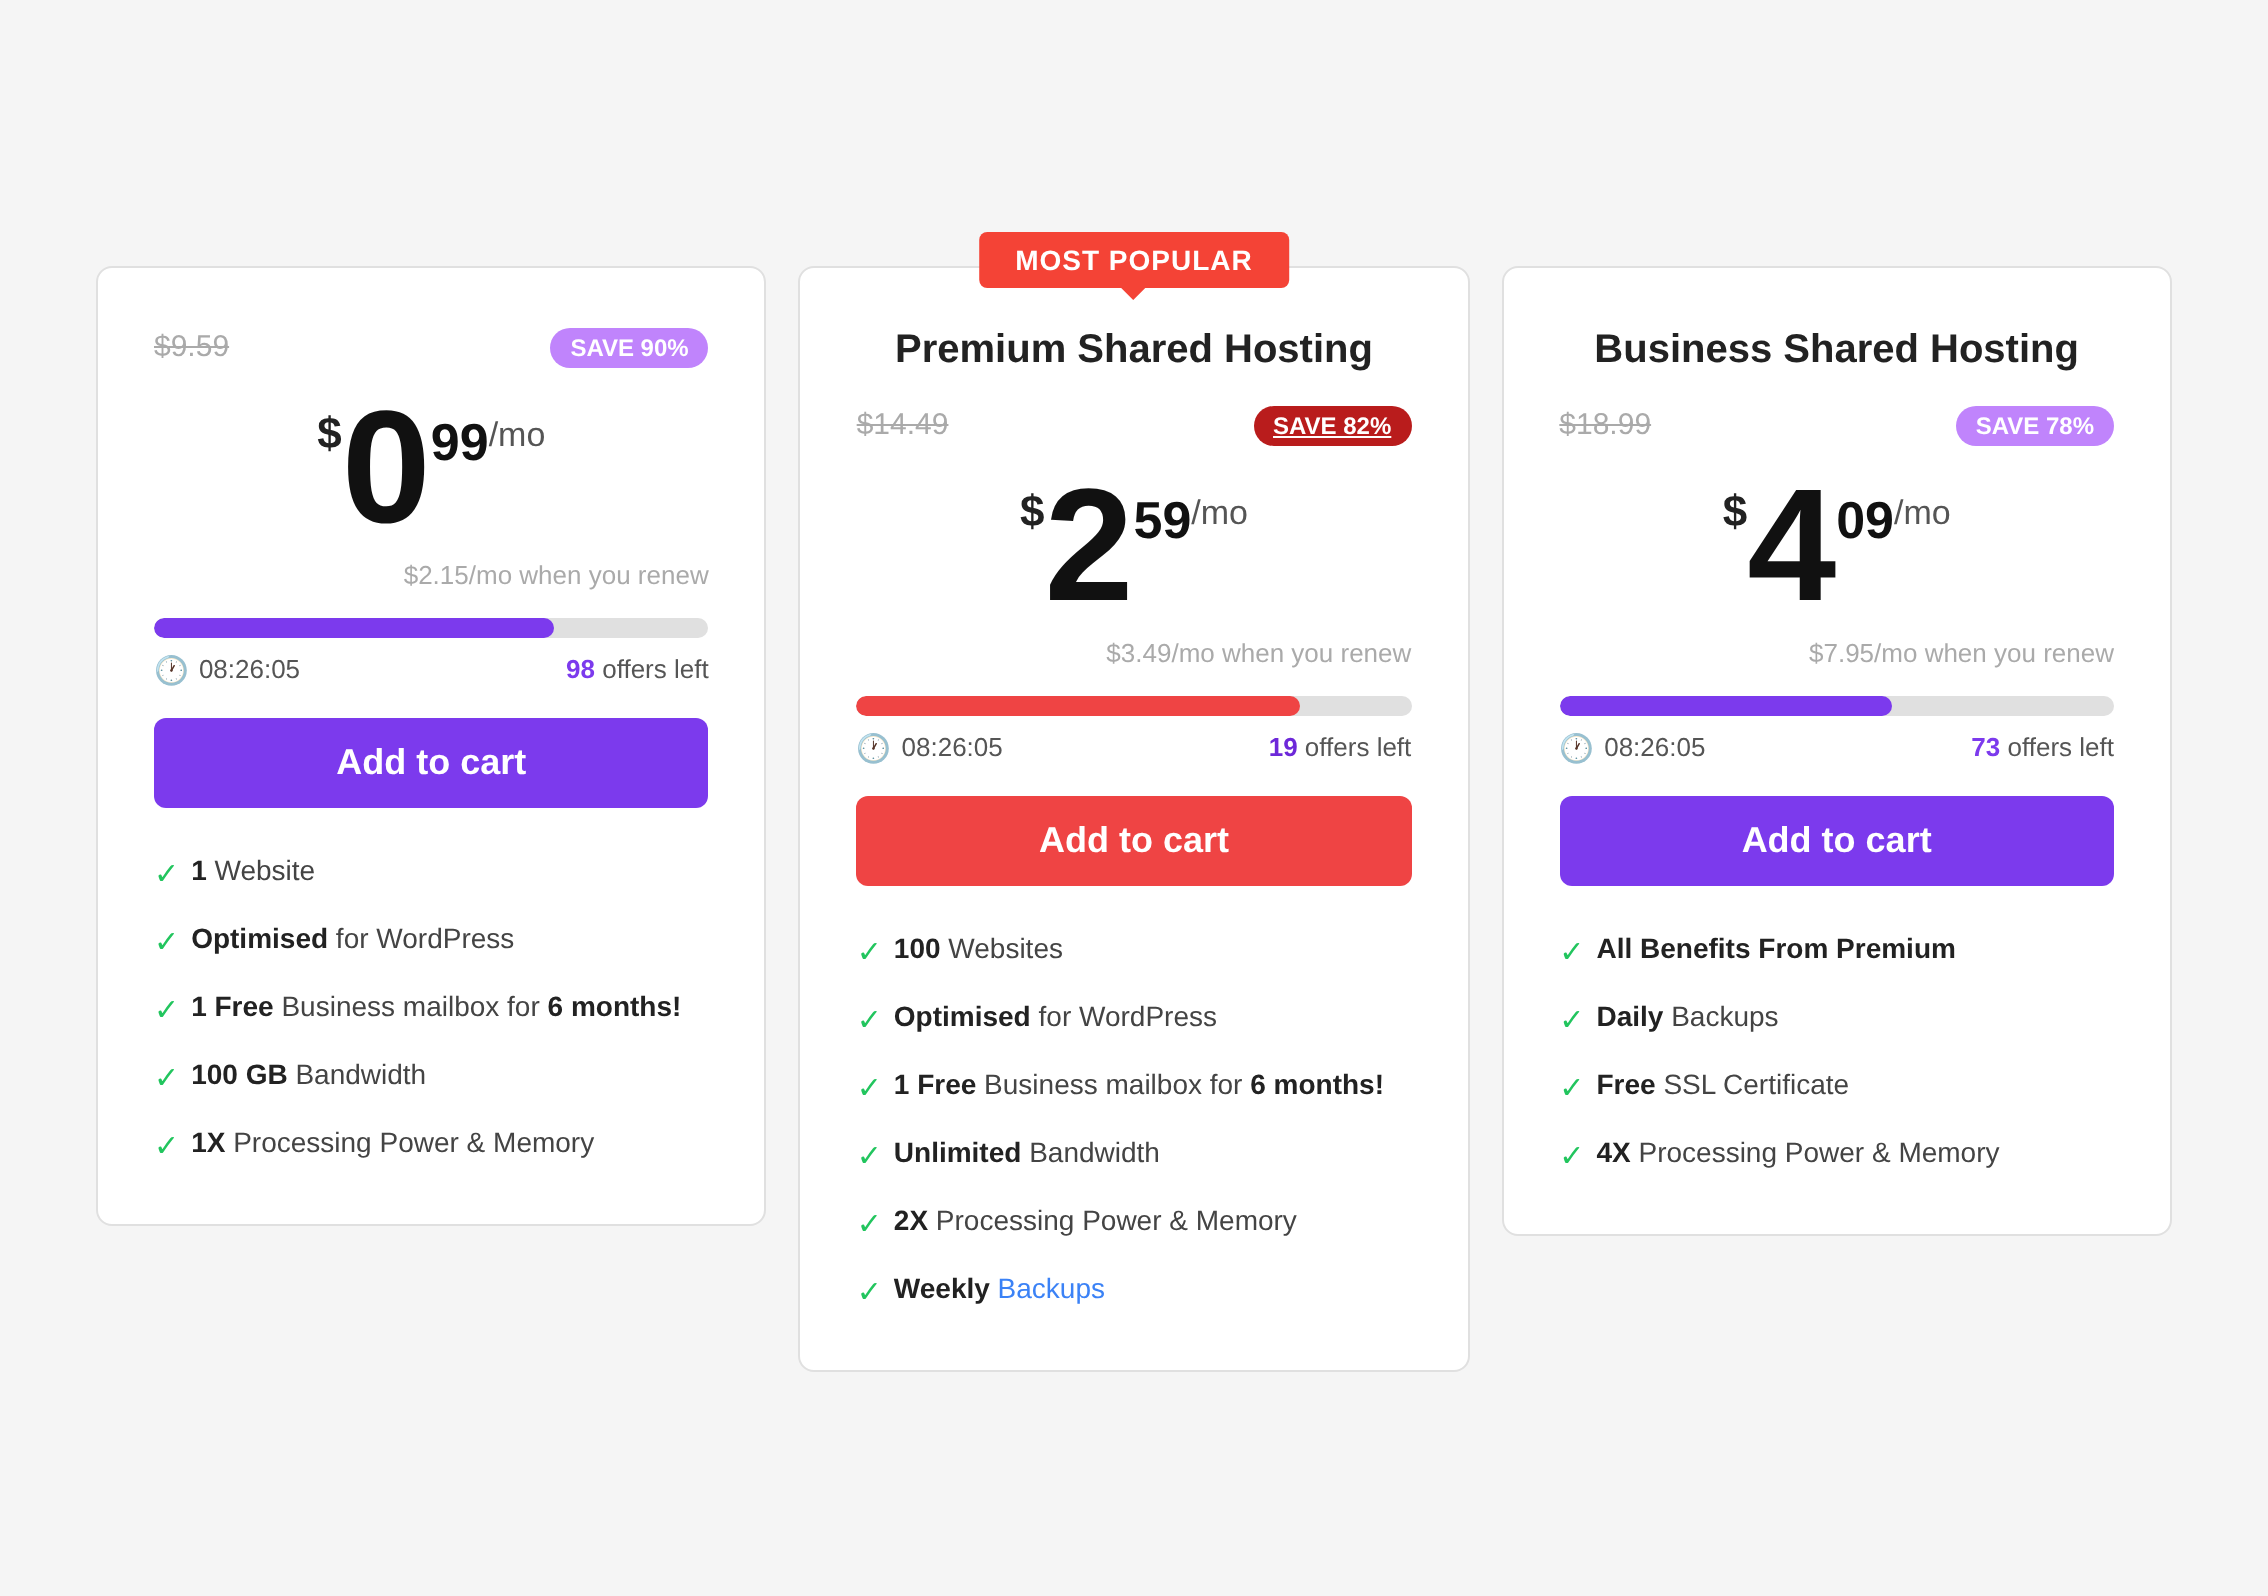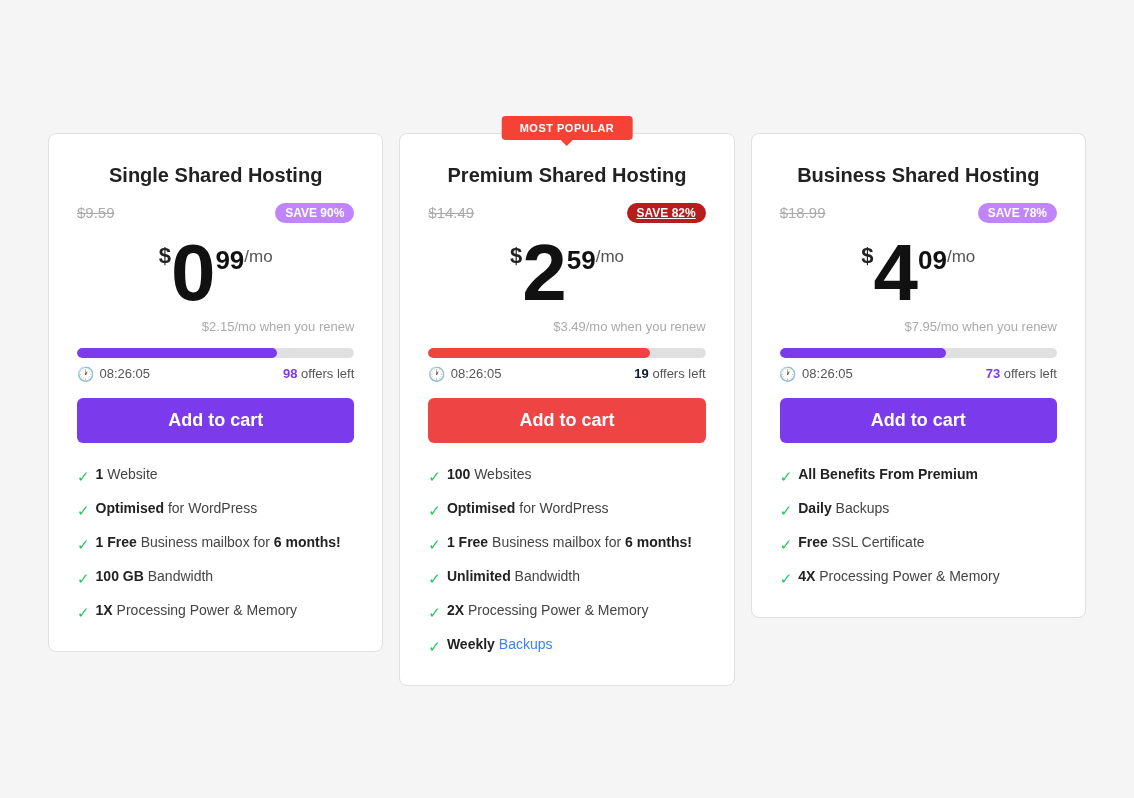--- a/index.html
+++ b/index.html
@@ -34,21 +34,21 @@
     .card.popular {
       margin-top: 0;
     }
     .most-popular-badge {
       position: absolute;
       top: -18px;
       left: 50%;
       transform: translateX(-50%);
       background: #f44336;
       color: white;
-      font-size: 11px;
+      font-size: 14px;
       font-weight: bold;
       padding: 6px 18px;
       border-radius: 4px;
       white-space: nowrap;
       letter-spacing: 0.5px;
     }
     .most-popular-badge::after {
       content: '';
       position: absolute;
       bottom: -6px;
@@ -158,21 +158,21 @@
       font-size: 14px;
     }
     .offers-count {
       color: #555;
     }
     .offers-count span {
       color: #7c3aed;
       font-weight: bold;
     }
     .offers-count.red-text span {
-      color: #0f172a;
+      color: #6d28d9;
       margin-top: 24px;
     }
     .add-to-cart-btn {
       width: 100%;
       padding: 12px;
       border: none;
       border-radius: 6px;
       color: white;
       font-size: 18px;
       font-weight: bold;
@@ -207,21 +207,21 @@
     }
     .feature-link {
       color: #3b82f6;
       text-decoration: none;
     }
   </style>
 </head>
 <body>
 
 <div class="pricing-wrapper">
-<div class="card"><div class="card-title">Single Shared Hosting</div><div class="price-row">
+<div class="card"><div class="price-row">
       <span class="original-price">$9.59</span>
       <span class="save-badge purple">SAVE 90%</span>
     </div><div class="price-display">
       <span class="price-dollar">$</span>
       <span class="price-main">0</span>
       <div class="price-cents-mo">
         <span class="price-cents">99</span>
         <span class="price-mo">/mo</span>
       </div>
     </div><div class="renew-text">$2.15/mo when you renew</div><div class="progress-bar-container">

